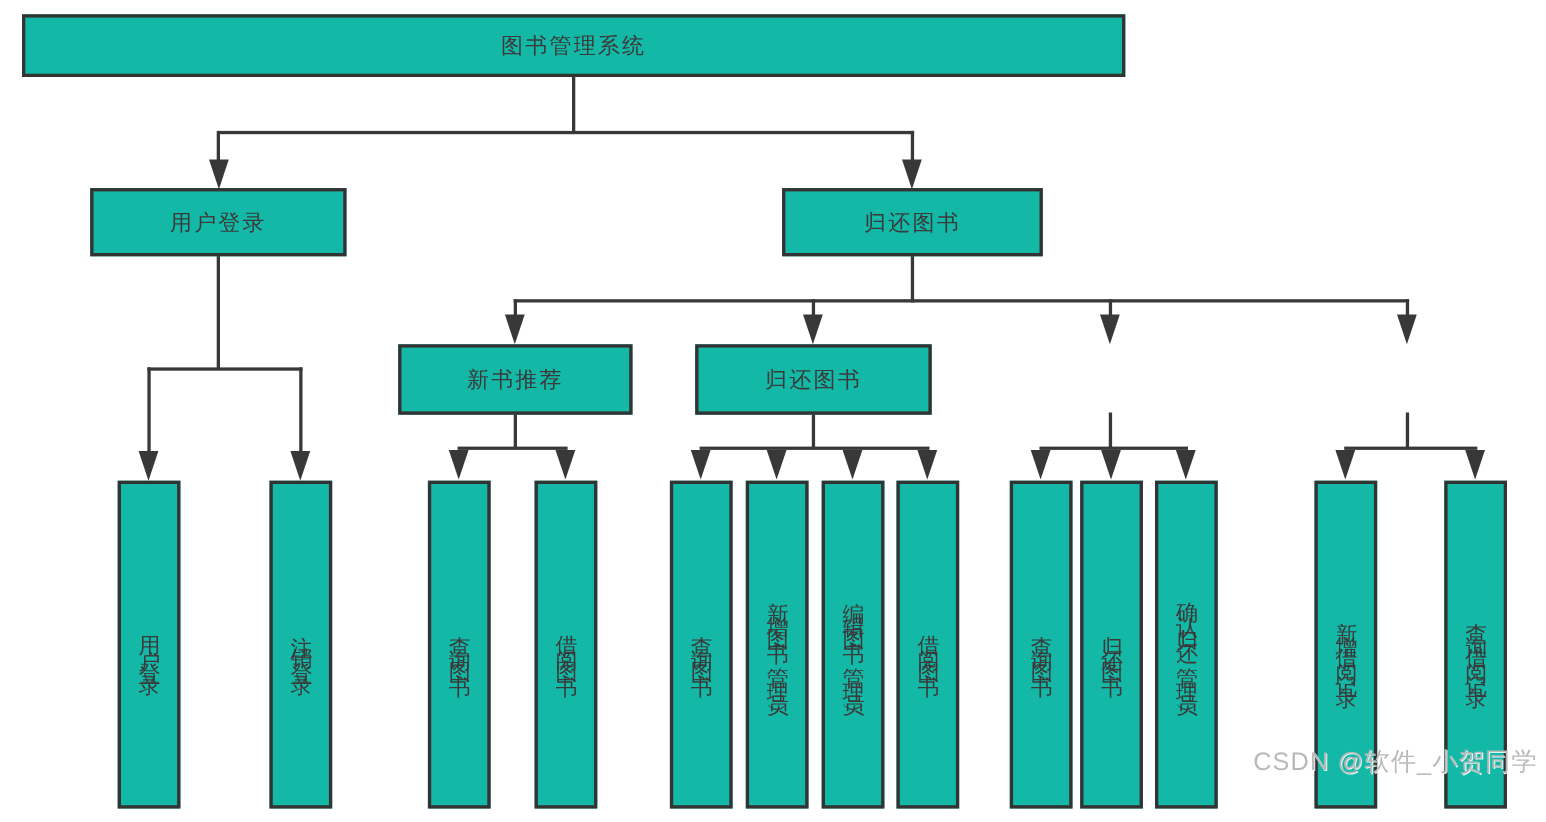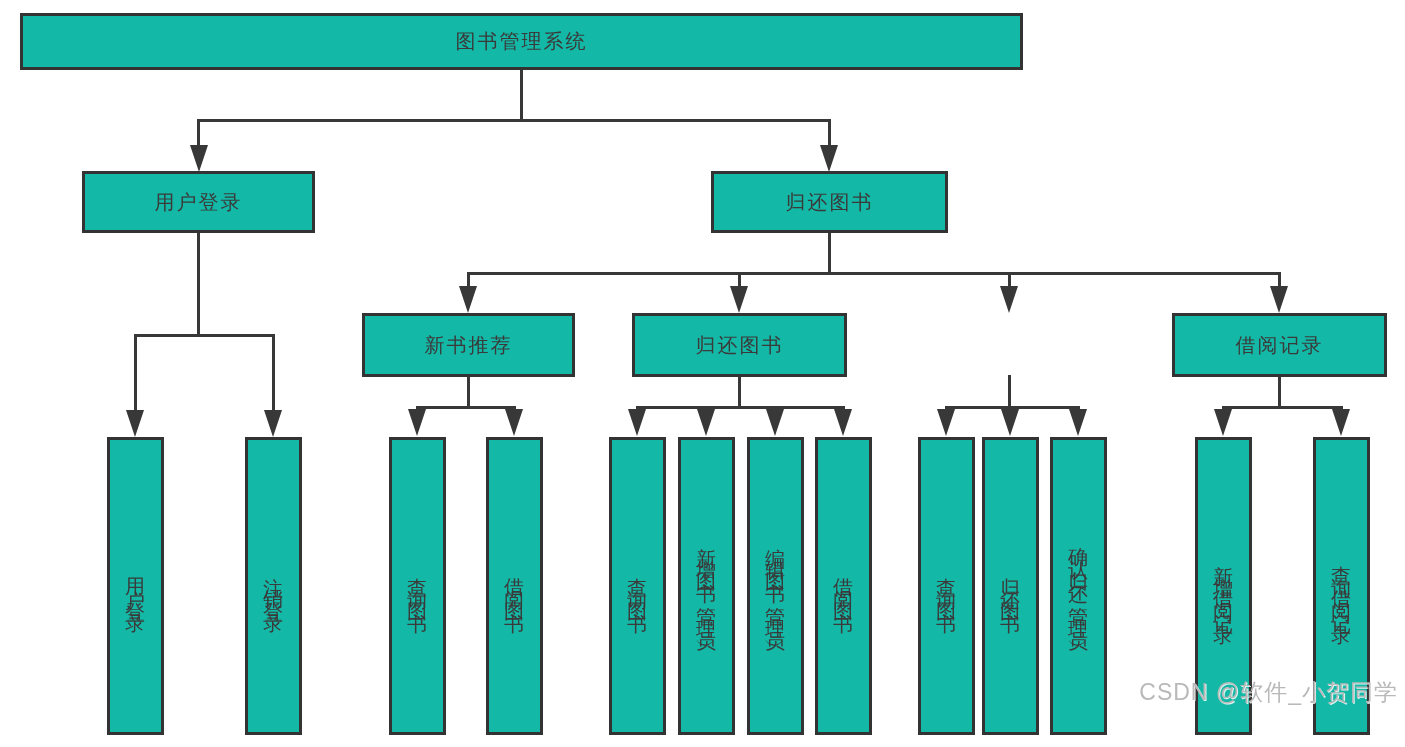--- a/index.html
+++ b/index.html
@@ -79,23 +79,20 @@
   <div class="tri" style="left:1000px;top:286px;"></div>
   <div class="vline" style="left:1278px;top:272px;height:16px;"></div>
   <div class="tri" style="left:1270px;top:286px;"></div>
 
   <div class="box" style="left:362px;top:313px;width:213px;height:64px;">
     <span class="lbl">新书推荐</span>
   </div>
   <div class="box" style="left:632px;top:313px;width:215px;height:64px;">
     <span class="lbl">归还图书</span>
   </div>
-  <div class="box" style="left:1172px;top:313px;width:215px;height:64px;">
-    <span class="lbl">借阅记录</span>
-  </div>
 
   <div class="vline" style="left:467px;top:375px;height:33px;"></div>
   <div class="vline" style="left:738px;top:375px;height:33px;"></div>
   <div class="vline" style="left:1008px;top:375px;height:33px;"></div>
   <div class="vline" style="left:1278px;top:375px;height:33px;"></div>
 
   <div class="hline" style="left:416px;top:406px;width:100px;"></div>
   <div class="hline" style="left:636px;top:406px;width:209px;"></div>
   <div class="hline" style="left:945px;top:406px;width:135px;"></div>
   <div class="hline" style="left:1222px;top:406px;width:121px;"></div>

